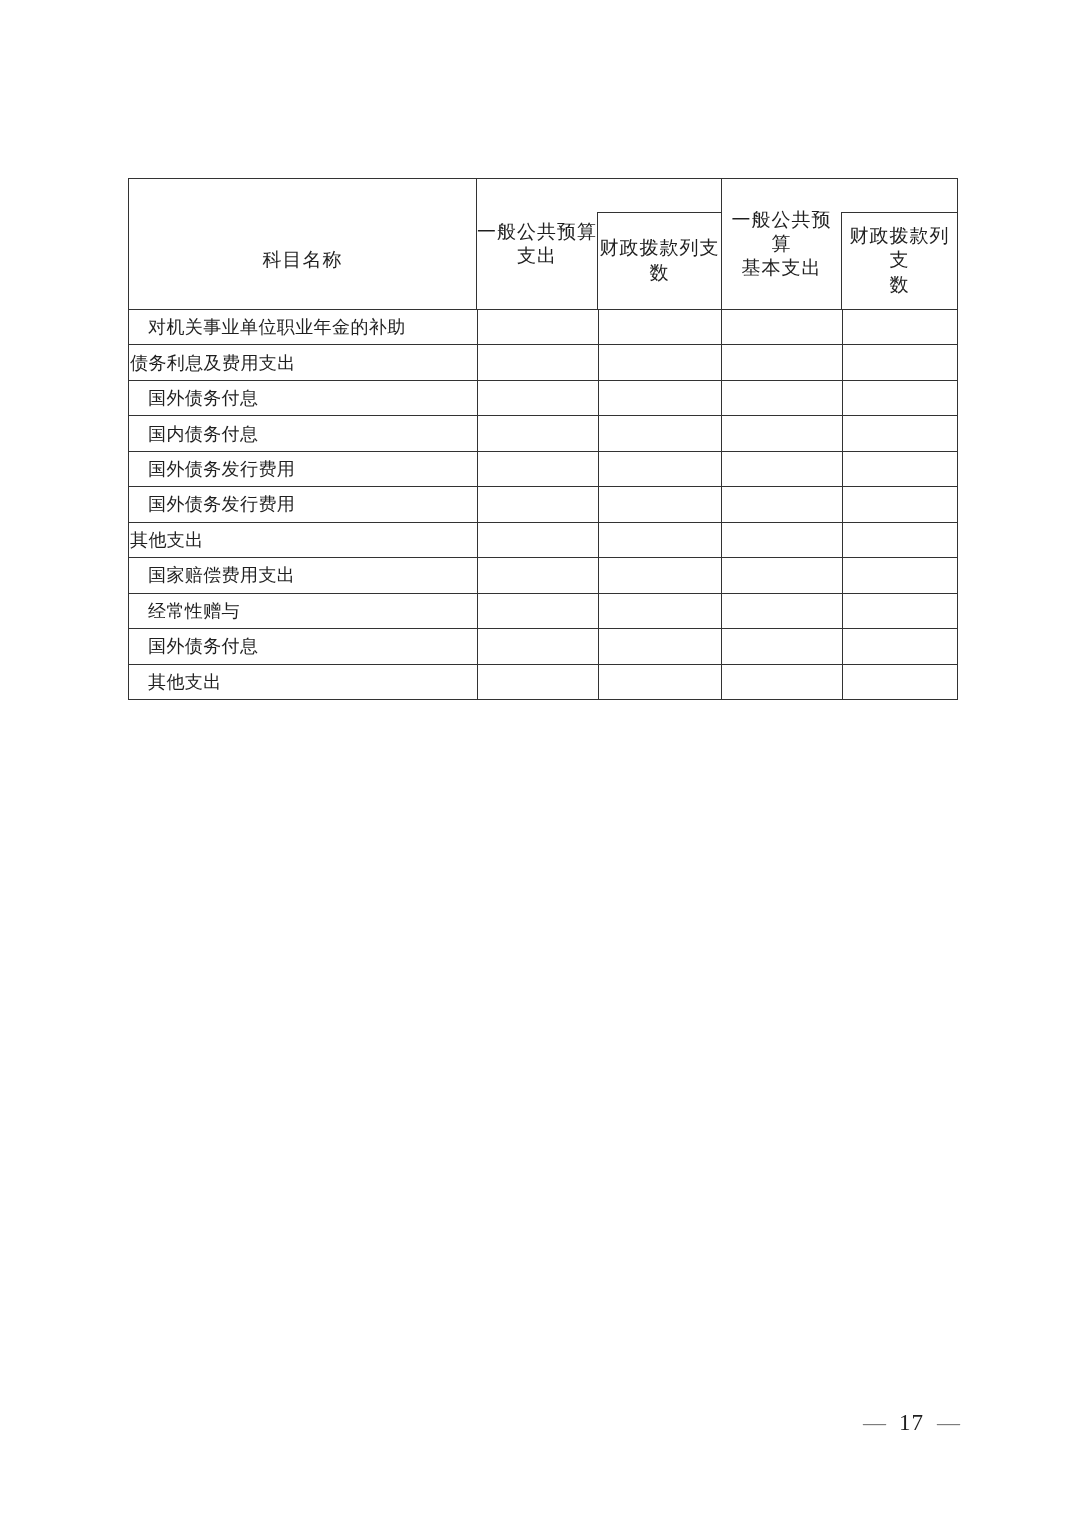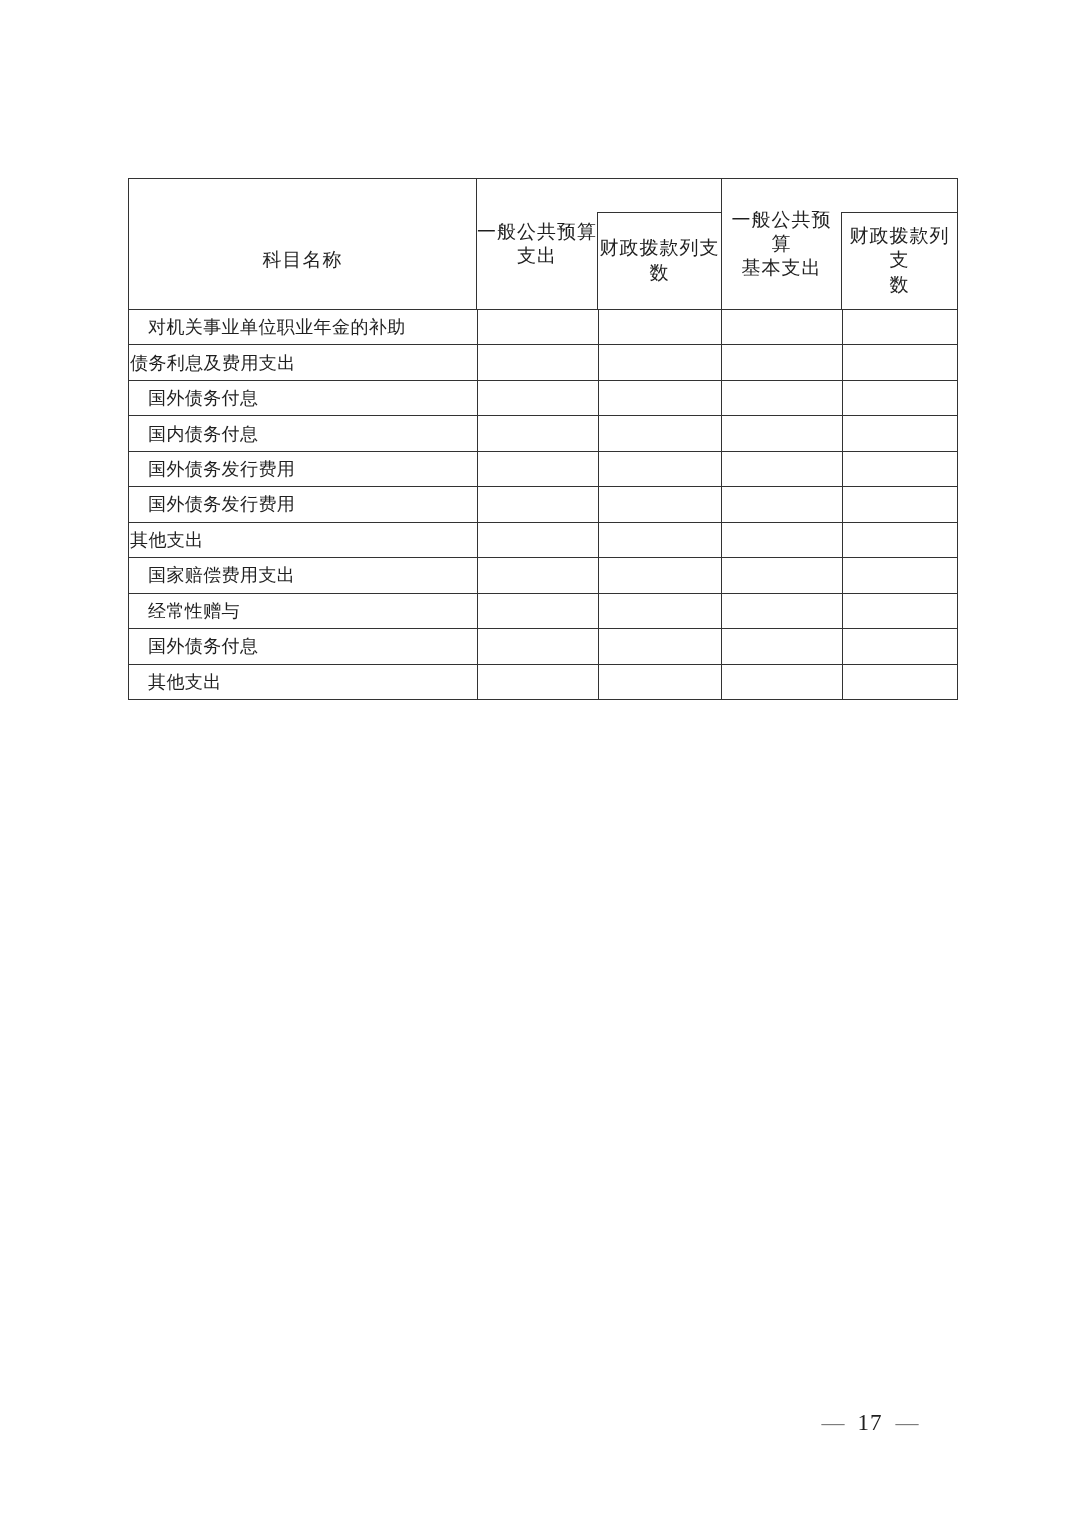--- a/index.html
+++ b/index.html
@@ -83,21 +83,21 @@
   .c-v1 { width: 121px; }
   .c-v2 { width: 123px; }
   .c-v3 { width: 121px; }
   .c-v4 { flex: 1; }
   
   .pageno {
     position: absolute;
     left: 780px;
     top: 1410px;
     width: 180px;
-    text-align: center;
+    text-align: right;
     font-size: 23px;
     white-space: nowrap;
   }
   .pageno .dash { color: #7d7d7d; }
   .pageno .num { color: #1f1f1f; margin: 0 13px; letter-spacing: 1px; }
 </style>
 </head>
 <body>
 
 <div class="page">

